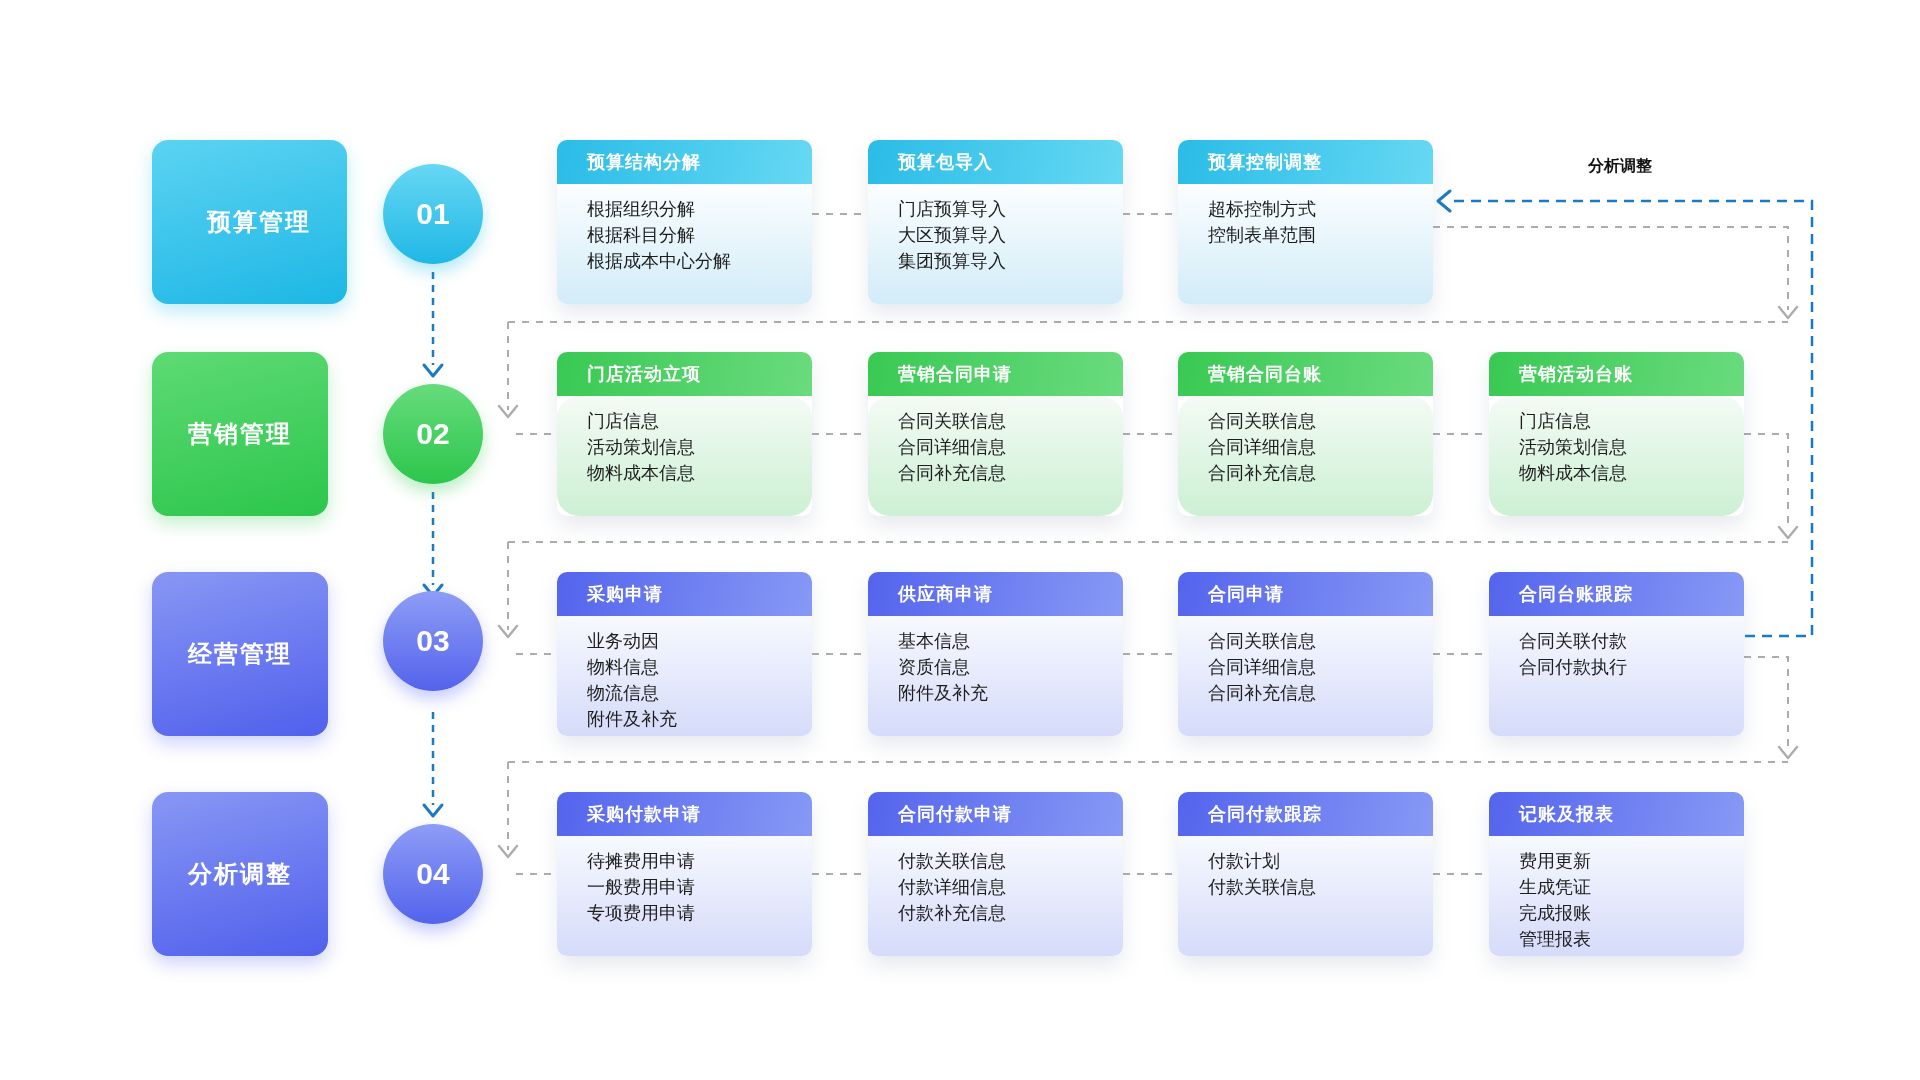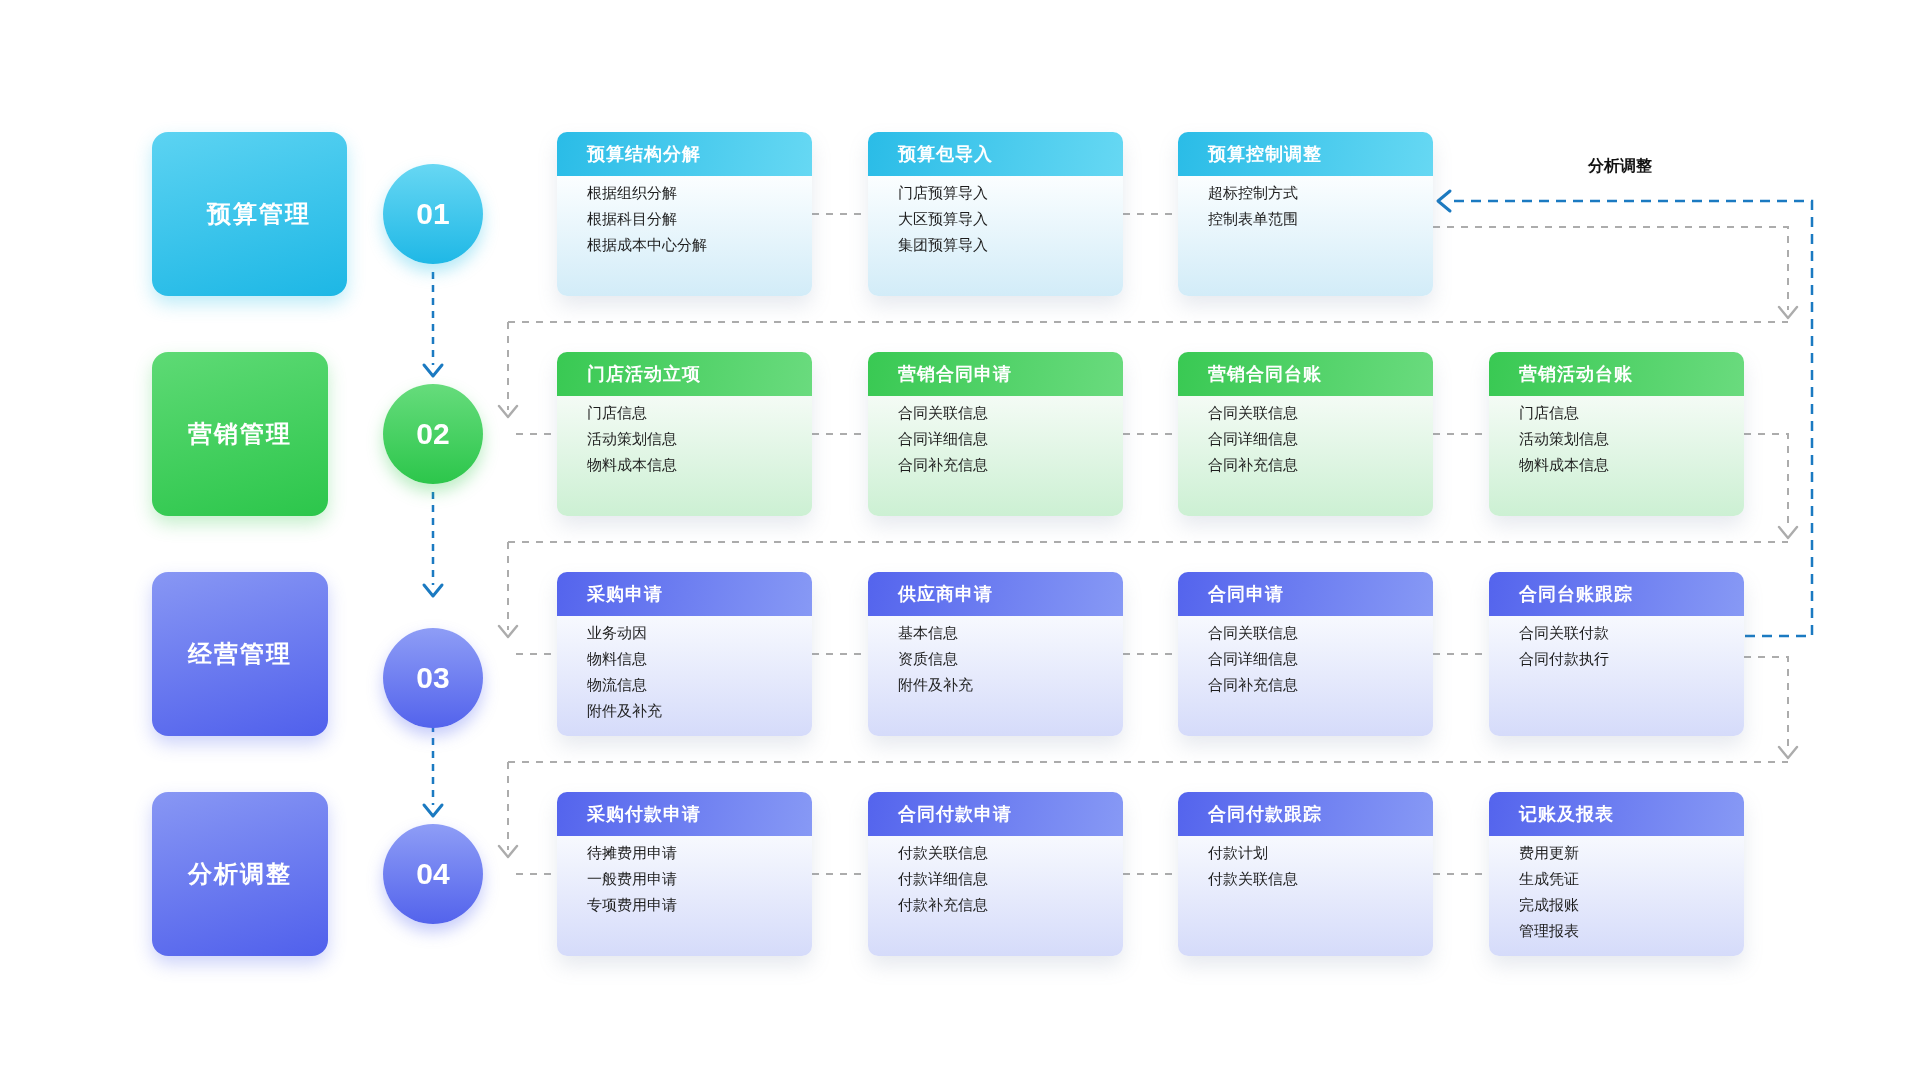--- a/index.html
+++ b/index.html
@@ -2,57 +2,57 @@
 <html><head>
 <meta charset="utf-8">
 <style>
   html,body{margin:0;padding:0;}
   body{
     width:1920px;height:1080px;position:relative;overflow:hidden;
     background:#ffffff;
     font-family:"Liberation Sans","DejaVu Sans",sans-serif;
   }
   
-  .r0{top:132px}.r1{top:352px}.r2{top:572px}.r3{top:792px}
+  .r0{top:140px}.r1{top:352px}.r2{top:572px}.r3{top:792px}
   
   .c0{left:557px}.c1{left:868px}.c2{left:1178px}.c3{left:1489px}
 
   .stage{
     position:absolute;left:152px;width:176px;height:164px;border-radius:16px;
     display:flex;align-items:center;justify-content:center;
     color:#fff;font-size:24px;font-weight:bold;letter-spacing:2px;
   }
   .stage.cyan{background:linear-gradient(165deg,#5cd3f2 0%,#1db7e5 100%);box-shadow:0 8px 18px rgba(41,193,232,.30);padding-left:19px;}
   .stage.green{background:linear-gradient(165deg,#5eda75 0%,#2cc64b 100%);box-shadow:0 8px 18px rgba(62,203,87,.30);}
   .stage.blue{background:linear-gradient(165deg,#8897f4 0%,#5060ec 100%);box-shadow:0 8px 18px rgba(91,110,240,.30);}
 
   .circle{
     position:absolute;left:383px;width:100px;height:100px;border-radius:50%;
     display:flex;align-items:center;justify-content:center;
     color:#fff;font-size:30px;font-weight:bold;
   }
-  .circle.r0{top:164px}.circle.r1{top:384px}.circle.r2{top:628px}.circle.r3{top:824px}
+  .circle.r0{top:164px}.circle.r1{top:384px}.circle.r2{top:591px}.circle.r3{top:824px}
   .circle.cyan{background:linear-gradient(180deg,#67d7f3 0%,#1fb8e6 100%);box-shadow:0 8px 16px rgba(41,193,232,.35);}
   .circle.green{background:linear-gradient(180deg,#66dc7c 0%,#2cc64b 100%);box-shadow:0 8px 16px rgba(62,203,87,.35);}
   .circle.blue{background:linear-gradient(180deg,#8e9df6 0%,#5363ec 100%);box-shadow:0 8px 16px rgba(91,110,240,.35);}
 
   .card{
     position:absolute;width:255px;height:164px;border-radius:10px;overflow:hidden;
     box-shadow:0 10px 20px rgba(120,140,165,.18);
   }
   .card .hd{
     height:44px;display:flex;align-items:center;padding-left:30px;
     color:#fff;font-size:18px;font-weight:bold;letter-spacing:1px;
   }
   .card .bd{height:120px;}
-  .card ul{margin:0;padding:4px 0 0 30px;list-style:none;font-size:15px;line-height:26px;color:#1d1d1d;}
+  .card ul{margin:0;padding:12px 0 0 30px;list-style:none;font-size:18px;line-height:26px;color:#1d1d1d;}
   .card.cyan .hd{background:linear-gradient(100deg,#2abce7 0%,#66d8f3 100%);}
   .card.cyan .bd{background:linear-gradient(180deg,#fbfeff 0%,#d2ecf8 100%);}
   .card.green .hd{background:linear-gradient(100deg,#39c953 0%,#6adb7e 100%);}
-  .card.green .bd{background:linear-gradient(180deg,#f4fbf5 0%,#ccf0d3 100%);}
+  .card.green .bd{background:linear-gradient(180deg,#f4fbf5 0%,#ccf0d3 100%);border-radius:22px;}
   .card.blue .hd{background:linear-gradient(100deg,#5464ed 0%,#8799f5 100%);}
   .card.blue .bd{background:linear-gradient(180deg,#f7f9fe 0%,#d5dbfa 100%);}
 
   .analysis-label{
     position:absolute;left:1548px;top:156px;width:144px;text-align:center;
     font-size:16px;font-weight:bold;color:#111;font-family:Liberation Serif, serif;
   }
   svg.wires{position:absolute;left:0;top:0;}
   .g{stroke:#acacac;stroke-width:2;fill:none;stroke-dasharray:7 7;}
   .ga{stroke:#acacac;stroke-width:2.4;fill:none;stroke-linecap:round;stroke-linejoin:round;}

